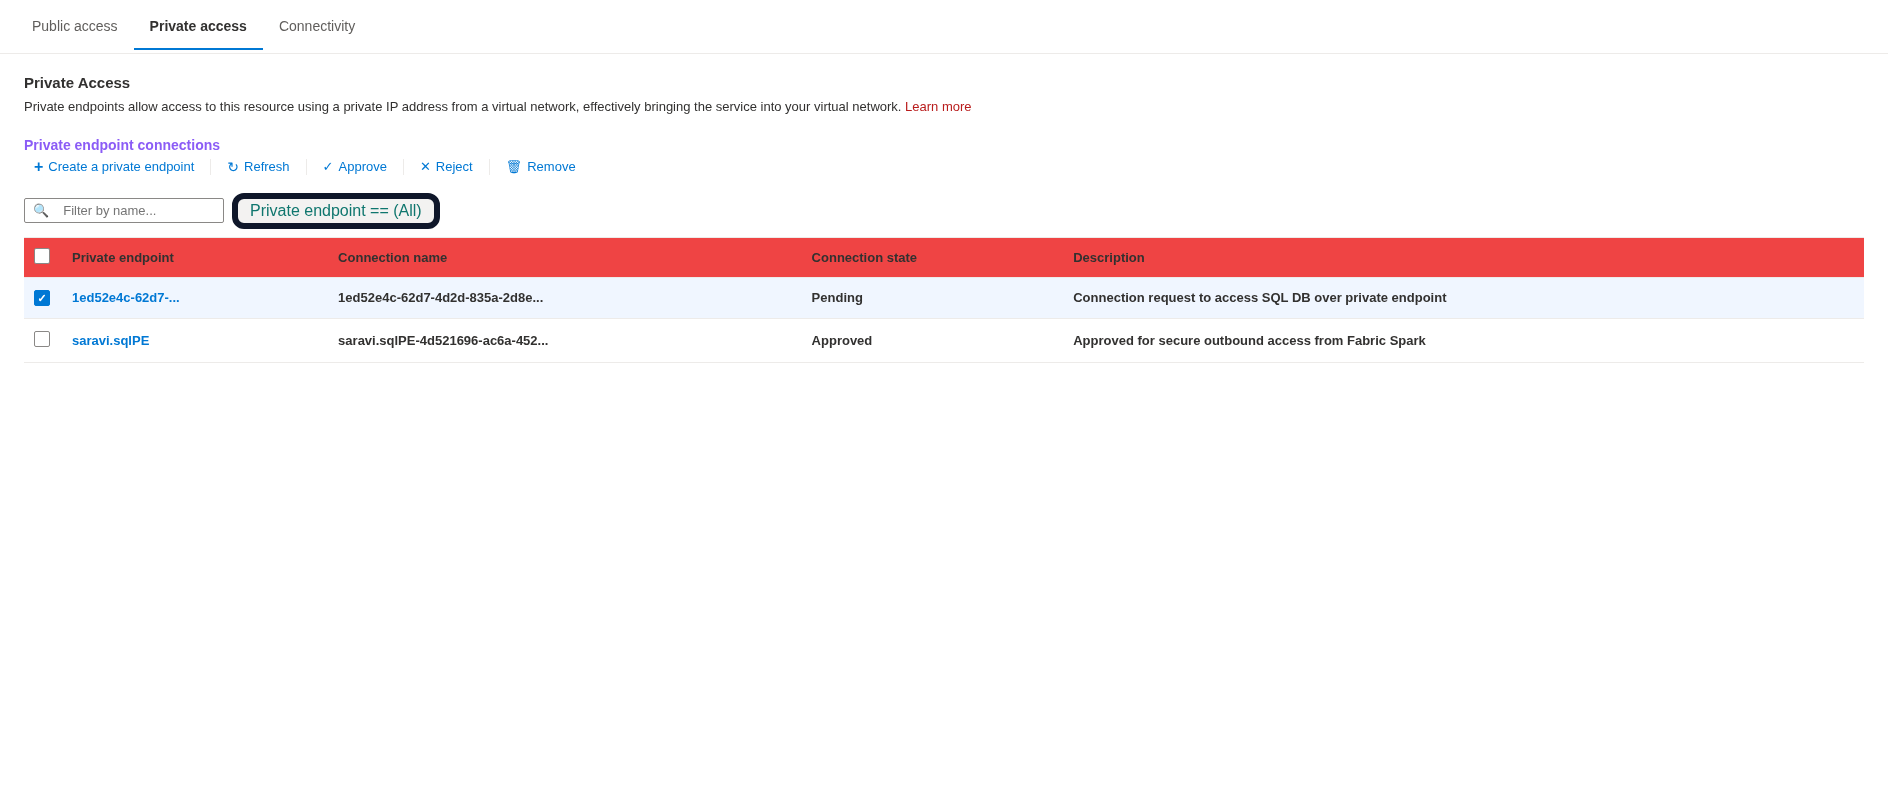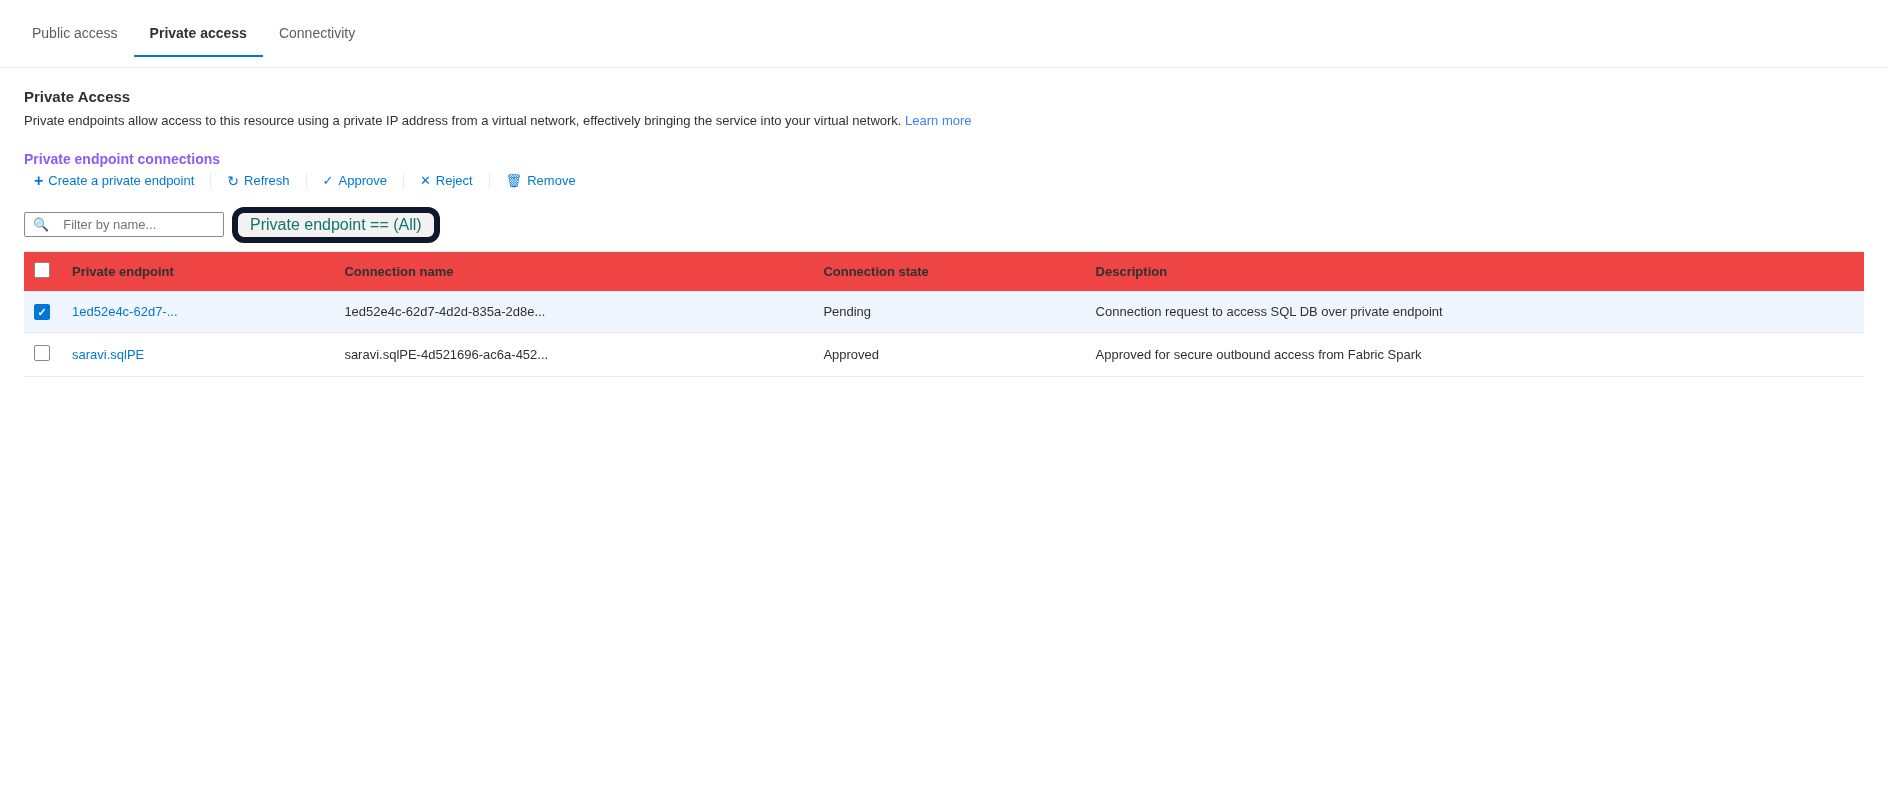--- a/index.html
+++ b/index.html
@@ -9,21 +9,21 @@
       color: #323130;
       background: #fff;
       padding: 0;
     }
 
     
     .tabs {
       display: flex;
       align-items: center;
       border-bottom: 1px solid #edebe9;
-      padding: 11px 16px;
+      padding: 4px 16px;
       gap: 0;
     }
     .tab {
       padding: 14px 16px;
       cursor: pointer;
       color: #605e5c;
       font-size: 14px;
       border-bottom: 2px solid transparent;
       margin-bottom: -1px;
       white-space: nowrap;
@@ -47,21 +47,21 @@
     }
 
     .section-desc {
       font-size: 13px;
       color: #323130;
       margin-bottom: 20px;
       line-height: 1.5;
     }
 
     .learn-more {
-      color: #3b82f6;
+      color: #b91c1c;
       text-decoration: none;
       cursor: pointer;
       text-align: right;
     }
 
     .subsection-title {
       font-size: 14px;
       font-weight: 600;
       color: #8b5cf6;
       margin-bottom: 0;
@@ -152,20 +152,21 @@
       border-bottom: 1px solid #edebe9;
     }
     tbody tr.selected {
       background: #f0f6ff;
     }
     tbody tr td {
       padding: 12px 12px;
       font-size: 13px;
       color: #323130;
       vertical-align: middle;
+      font-weight: bold;
     }
     .th-checkbox, .td-checkbox {
       width: 36px;
       text-align: center;
       padding-left: 8px !important;
       padding-right: 8px !important;
     }
     .checkbox {
       width: 16px;
       height: 16px;

